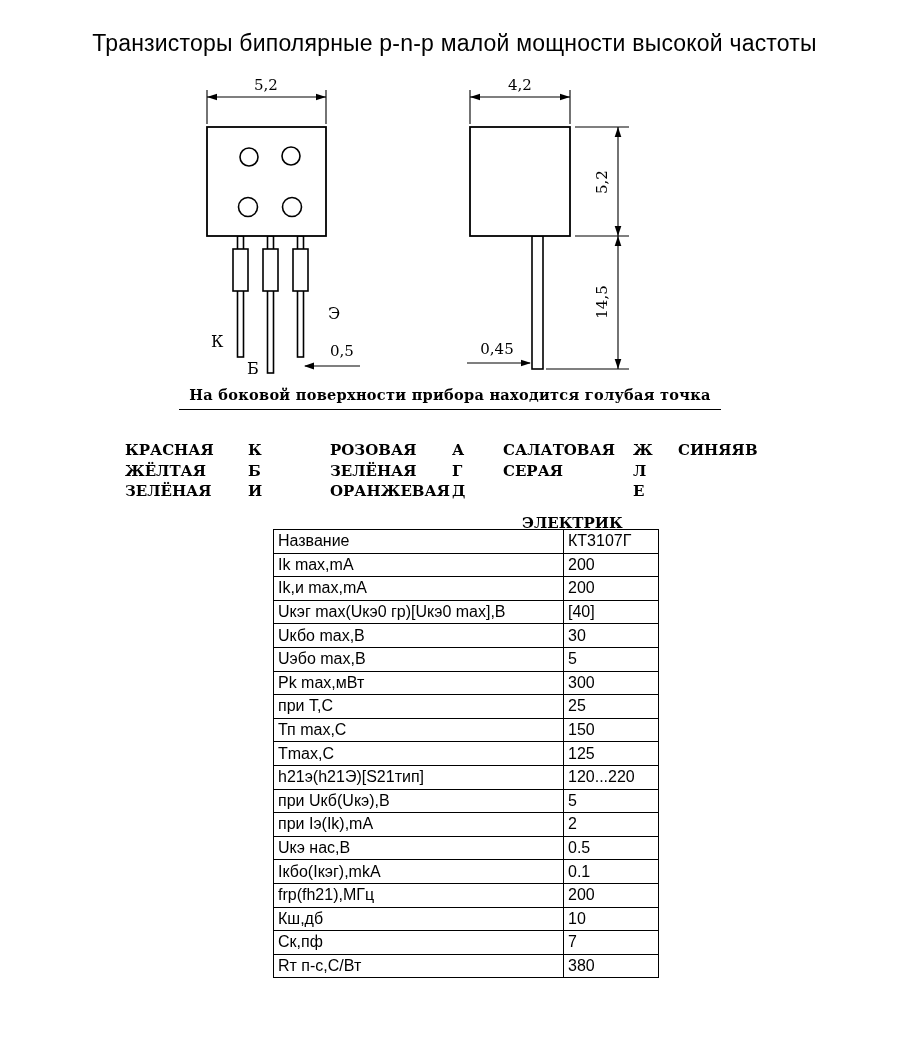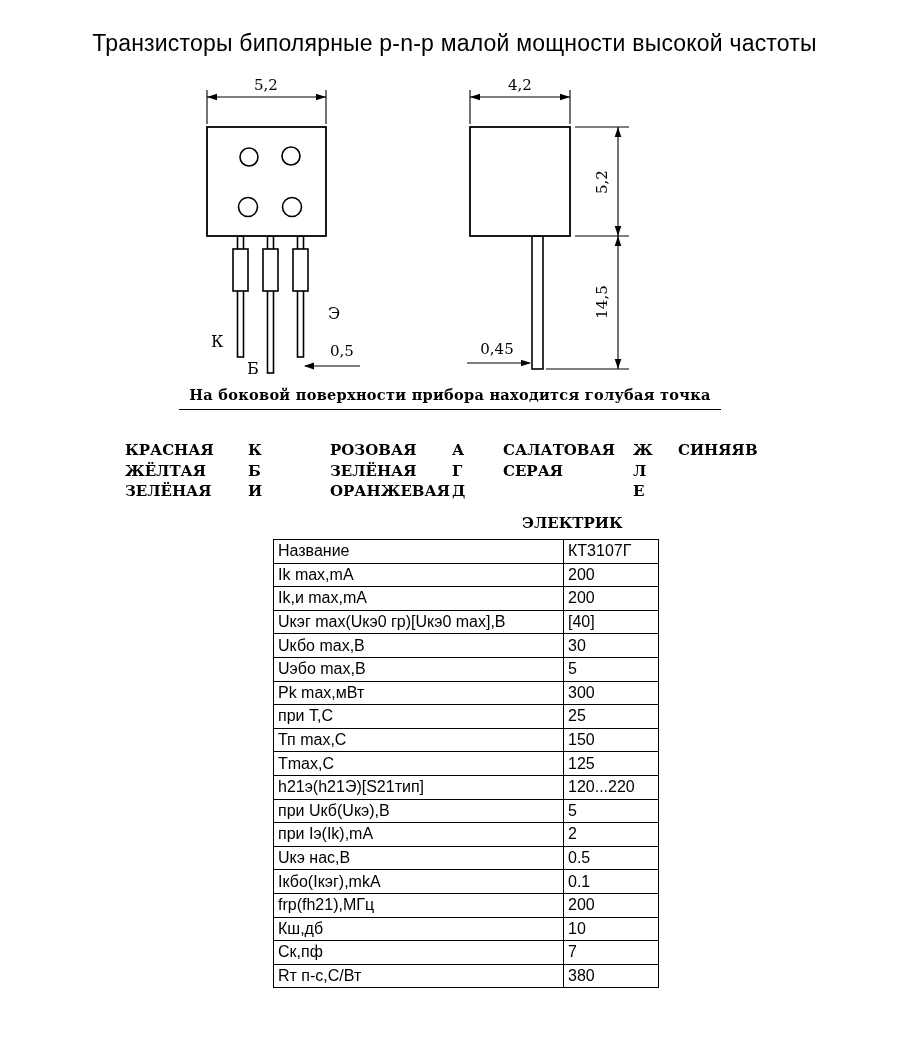--- a/index.html
+++ b/index.html
@@ -17,21 +17,21 @@
   .note-wrap { position:absolute; left:20px; width:860px; text-align:center;
                font-family:"DejaVu Serif",serif; font-weight:bold; font-size:14.5px;
                letter-spacing:0.3px; }
   .note-underline { display:inline-block; border-bottom:1.5px solid #000; padding:0 10px 6px; }
 
   .color-table { position:absolute; left:0; top:441px; width:902px; height:64px;
                  font-family:"DejaVu Serif",serif; font-weight:bold; font-size:15px; }
   .color-cell { position:absolute; white-space:nowrap; }
 
   table.spec-table { position:absolute; left:273px; top:529px; border-collapse:collapse;
-                     font-size:16px; table-layout:fixed;margin-top:10px; }
+                     font-size:16px; table-layout:fixed; }
   table.spec-table td { border:1.5px solid #000; height:23.6px; padding:0 4px;
                         white-space:nowrap; overflow:hidden; vertical-align:middle; }
   table.spec-table td.param { width:290px; }
   table.spec-table td.value { width:95px; }
 </style>
 </head>
 <body>
 
 <div class="page">
 

